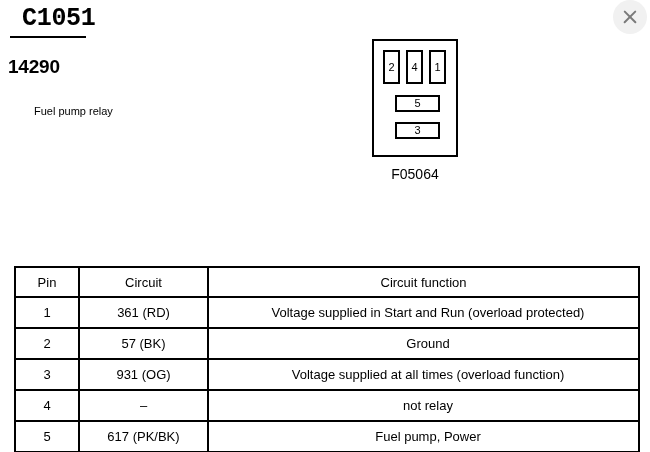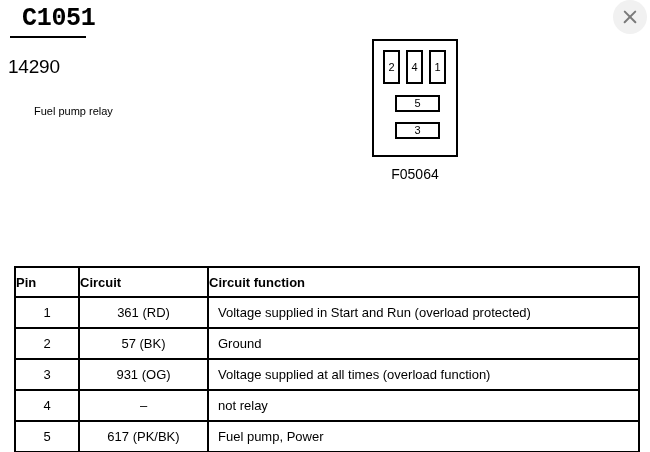--- a/index.html
+++ b/index.html
@@ -34,21 +34,21 @@
     top: 36px;
     width: 76px;
     height: 2px;
     background: #000000;
   }
   #part-number {
     position: absolute;
     left: 8px;
     top: 57px;
     font-size: 19px;
-    font-weight: normal;
+    font-weight: bold;
     letter-spacing: -0.2px;
     line-height: 1;
   }
   #component-description {
     position: absolute;
     left: 11px;
     top: 106px;
     font-size: 11px;
     line-height: 1;
     margin-left: 23px;
@@ -146,31 +146,31 @@
   #pin-table th,
   #pin-table td {
     border: 2.2px solid #000000;
     height: 29px;
     padding: 0;
     font-size: 13px;
     line-height: 1;
     font-weight: normal;
   }
   #pin-table thead th {
-    font-weight: bold;
-    text-align: left;
+    font-weight: normal;
+    text-align: center;
     height: 28px;
     margin-left: 48px;
   }
   #pin-table td.cell-pin,
   #pin-table td.cell-circuit {
     text-align: center;
   }
   #pin-table td.cell-function {
-    text-align: left;
+    text-align: center;
     padding-left: 9px;
   }
 </style>
 </head>
 <body>
 
 <div id="connector-title">C1051</div>
 
 <div id="connector-title-underline"></div>
 

